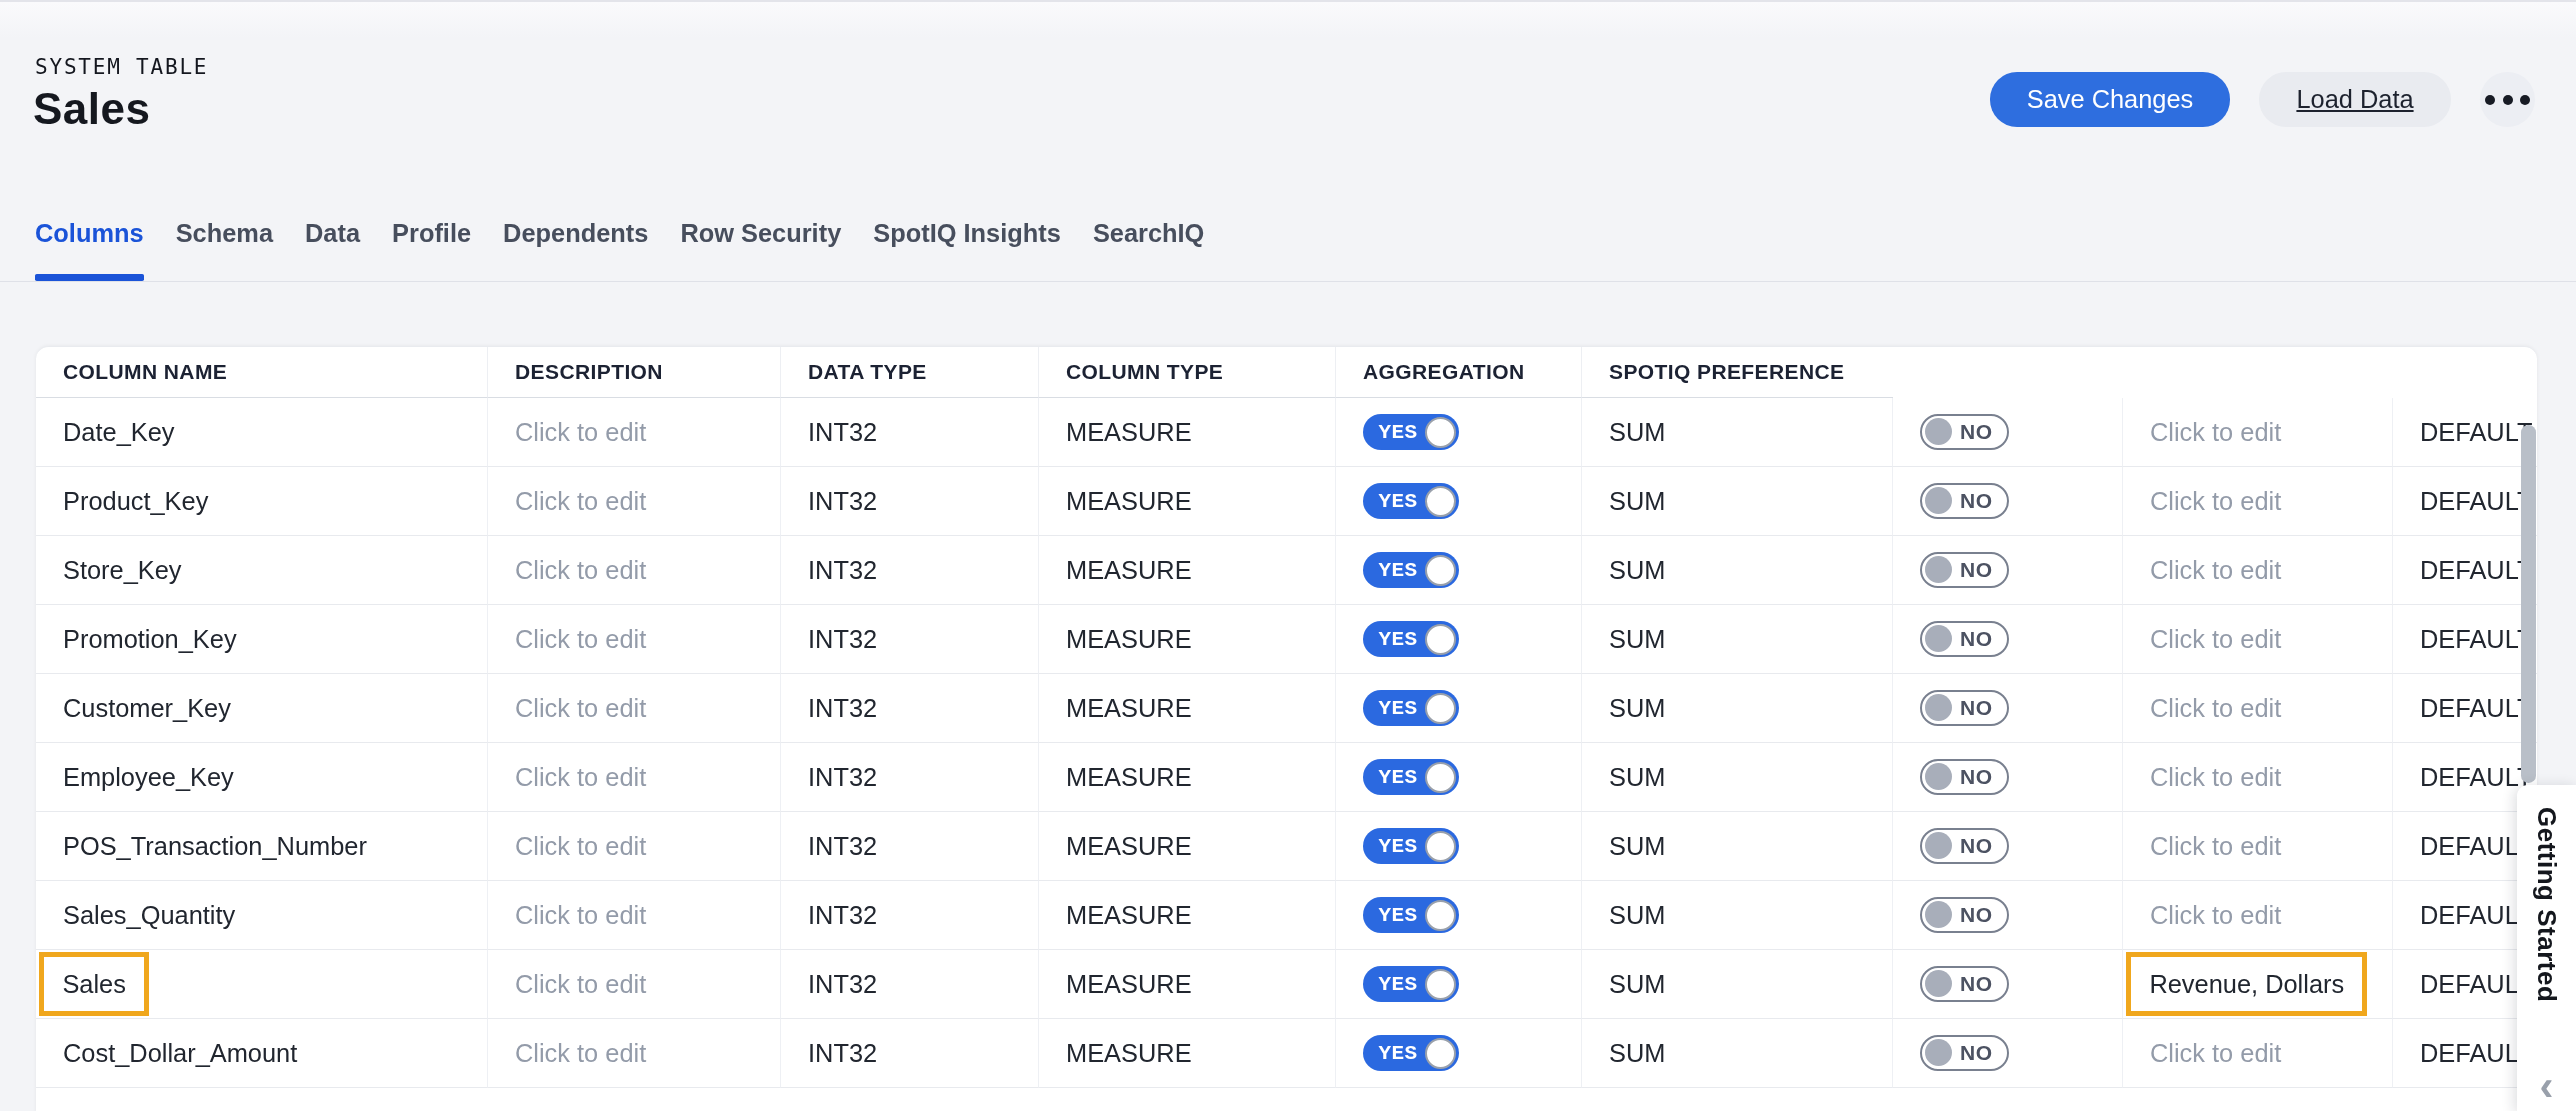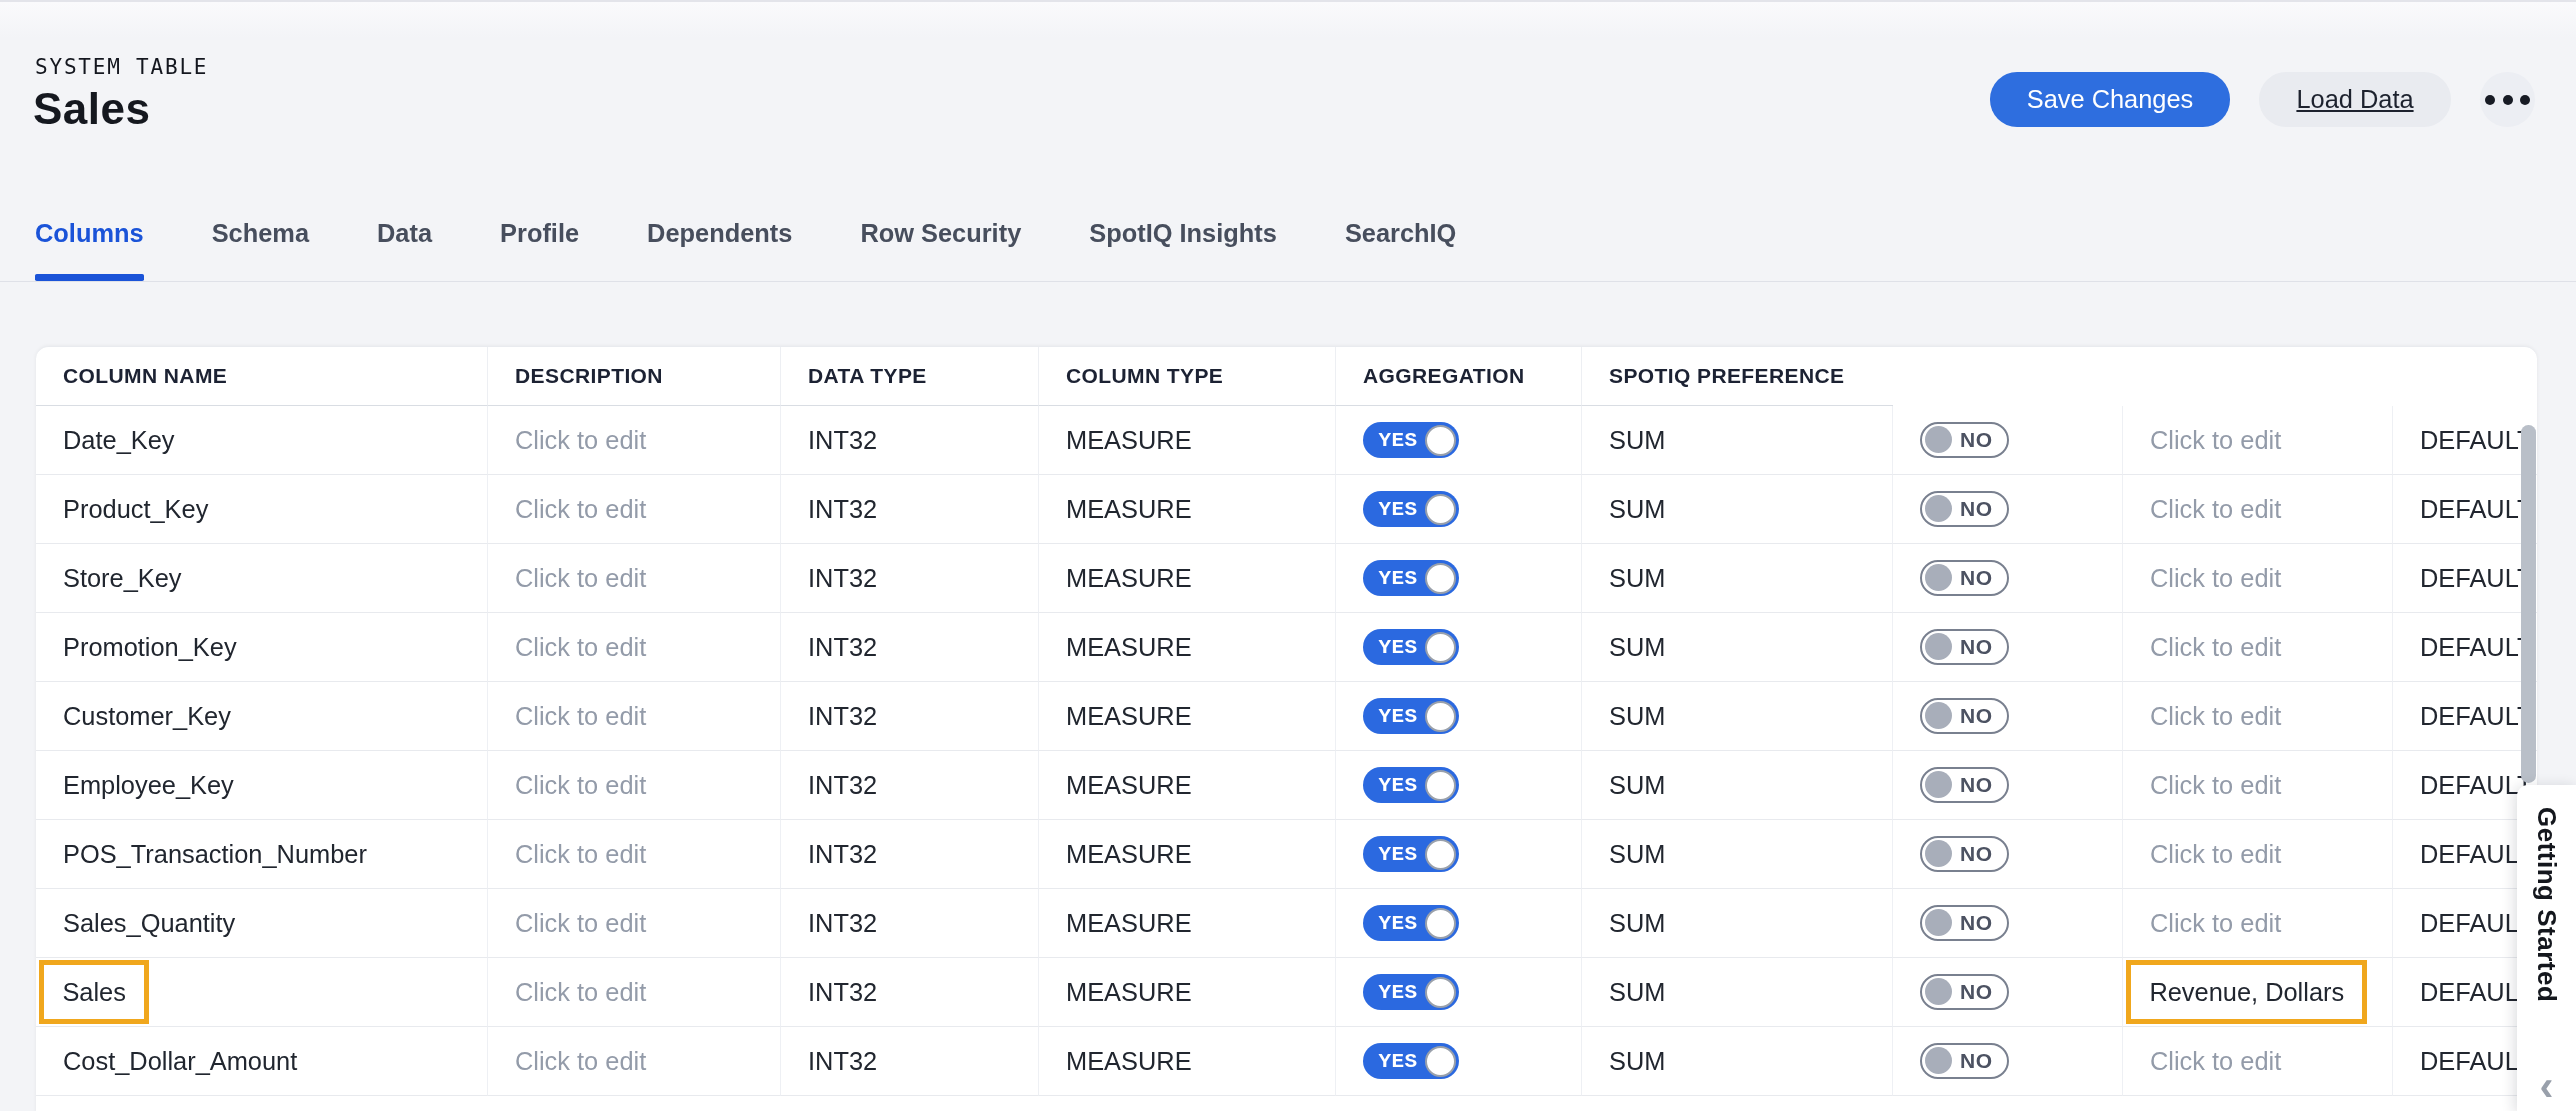--- a/index.html
+++ b/index.html
@@ -25,34 +25,34 @@
   .btn { height:55px; border-radius:27px; border:none; display:flex; align-items:center;
     justify-content:center; font-size:25.4px; font-family:inherit; cursor:pointer; white-space:nowrap; }
   .btn-save { width:240px; background:#2e6edf; color:#ffffff; }
   .btn-load { width:192px; background:#e9ebf0; color:#1d222e;text-decoration:underline; }
   .btn-more { width:55px; height:55px; border-radius:50%; background:#eceef3;
     display:flex; align-items:center; justify-content:center; gap:7.3px; border:none; cursor:pointer; }
   .btn-more .dot { width:10px; height:10px; border-radius:50%; background:#171b24; }
 
   
   .tab-bar { position:absolute; top:202px; left:0; right:0; height:80px;
-    border-bottom:1.8px solid #dfe1e8; display:flex; gap:68px; padding-left:35px; }
+    border-bottom:1.8px solid #dfe1e8; display:flex; gap:32px; padding-left:35px; }
   .tab { position:relative; font-size:25.4px; font-weight:600; color:#474e5d;
     padding-top:16.4px; line-height:31px; cursor:pointer; white-space:nowrap; }
   .tab.active { color:#1a53d8; }
   .tab.active::after { content:''; position:absolute; left:0; right:0; bottom:0;
     height:7.3px; background:#1a53d8; border-radius:1.8px; }
 
   
   .table-wrap { position:absolute; left:36px; top:346px; width:2501px; height:767px;
     background:#ffffff; border-radius:12.7px 12.7px 0 0; overflow:hidden;
     box-shadow:0 0.9px 4.5px rgba(20,25,40,.06); border-top:1.8px solid #e9ebef; }
   .hrow, .row { display:grid;
     grid-template-columns:452px 293px 258px 297px 246px 311px 230px 270px 1fr; }
-  .hcell { height:59px; display:flex; align-items:center; padding-left:27px;
+  .hcell { height:51px; display:flex; align-items:center; padding-left:27px;
     font-size:21px; font-weight:700; letter-spacing:0.4px; color:#1c2233;
     border-bottom:1.8px solid #d9dde3; border-right:1.8px solid #edeff3;
     white-space:nowrap; overflow:hidden; }
   .hcell.last { border-right:none; }
   .cell { height:69px; display:flex; align-items:center; padding-left:27px;
     font-size:25.4px; color:#21262f; border-bottom:1.8px solid #e8eaee;
     border-right:1.8px solid #eef0f4; white-space:nowrap; overflow:hidden; }
   .cell.last { border-right:none; }
   .placeholder { color:#939ba9; cursor:pointer; }
 

